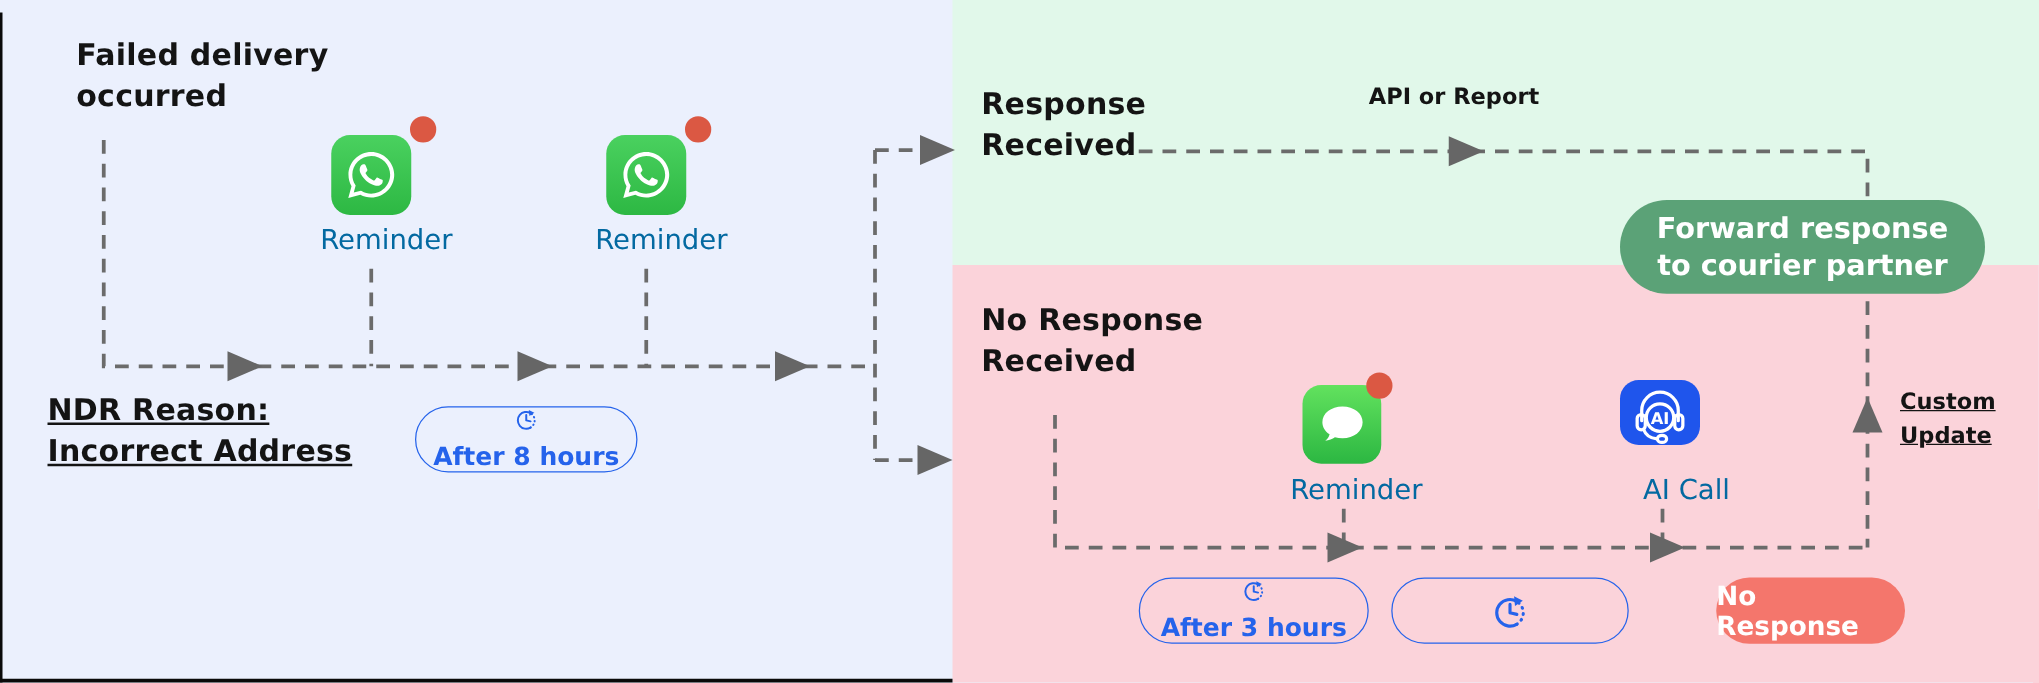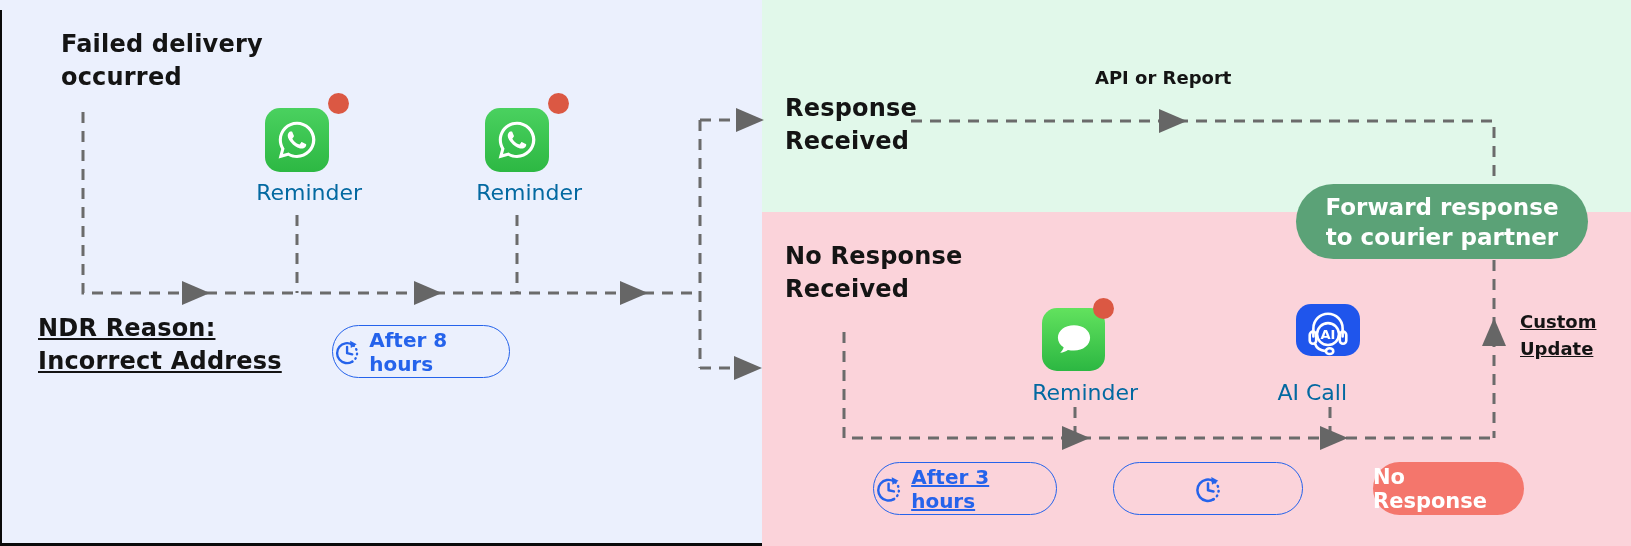--- a/index.html
+++ b/index.html
@@ -47,27 +47,27 @@
   }
   #ai-icon{
     width:64px;height:52px;background:#1F55EC;
     display:flex;align-items:center;justify-content:center;
   }
   
   .delay-pill{
     position:absolute;z-index:2;height:53px;border:1.7px solid #2563EB;
     border-radius:27px;display:flex;align-items:center;justify-content:center;
     gap:8px;box-sizing:border-box;background:transparent;
-    color:#2563EB;font-size:20px;font-weight:600;
+    color:#2563EB;font-size:20px;font-weight:600;flex-direction:column;
   }
   #forward-pill{
     position:absolute;z-index:2;left:1296px;top:160px;width:292px;height:75px;
     background:#5BA277;border-radius:38px;display:flex;align-items:center;
     justify-content:center;text-align:center;color:#ffffff;font-size:23px;
-    line-height:30px;font-weight:600;padding:0 14px;box-sizing:border-box;margin-top:24px;
+    line-height:30px;font-weight:600;padding:0 14px;box-sizing:border-box;
   }
   #no-response-pill{
     position:absolute;z-index:2;left:1373px;top:462px;width:151px;height:53px;
     background:#F4766C;border-radius:27px;display:flex;align-items:center;
     justify-content:center;color:#ffffff;font-size:21px;font-weight:600;
   }
 </style>
 </head>
 <body>
 
@@ -129,21 +129,21 @@
 <div class="delay-pill" style="left:332px;top:325px;width:178px;">
   <svg width="30" height="30" viewBox="0 0 24 24">
     <path d="M 16.25 5.64 A 8.5 8.5 0 1 0 16.25 20.36" stroke="#2563EB" stroke-width="2" fill="none" stroke-linecap="round"></path>
     <path d="M 16.25 20.36 A 8.5 8.5 0 0 0 16.25 5.64" stroke="#2563EB" stroke-width="2" fill="none" stroke-linecap="round" stroke-dasharray="0.5 3.4"></path>
     <path d="M 14.6 2.4 L 20.2 5.3 L 15.2 8.6" fill="#2563EB" stroke="none"></path>
     <path d="M 12 13 L 12 7.6 M 12 13 L 16.4 14" stroke="#2563EB" stroke-width="2" fill="none" stroke-linecap="round"></path>
   </svg>
   <span>After 8 hours</span>
 </div>
 
-<div class="heading" style="left:785px;top:92px;">Response
+<div class="heading" style="left:785px;top:67px;">Response
 Received</div>
 
 <div class="small-label" style="left:1095px;top:64px;width:160px;">API or Report</div>
 
 <div id="forward-pill">
   <span>Forward response to courier partner</span>
 </div>
 
 <div class="heading" style="left:785px;top:240px;">No Response
 Received</div>
@@ -162,23 +162,23 @@
       <circle cx="32" cy="37" r="13.5"></circle>
       <path d="M 14 40 V 30 a 18 18 0 0 1 36 0 v 10"></path>
       <rect x="9.5" y="34" width="8" height="15" rx="4"></rect>
       <rect x="46.5" y="34" width="8" height="15" rx="4"></rect>
       <path d="M 16 49 c 2 5.5 7 8.5 13 9"></path>
       <ellipse cx="34" cy="58" rx="4.5" ry="3.5"></ellipse>
     </g>
     <text x="32" y="43" text-anchor="middle" font-size="16" font-weight="bold" font-family="'DejaVu Sans',sans-serif" fill="#ffffff">AI</text>
   </svg>
 </div>
-<div class="icon-label" style="left:1217px;top:380px;">AI Call</div>
-
-<div class="delay-pill" style="left:873px;top:462px;width:184px;text-decoration:underline;">
+<div class="icon-label" style="left:1254px;top:380px;">AI Call</div>
+
+<div class="delay-pill" style="left:911px;top:462px;width:184px;">
   <svg width="30" height="30" viewBox="0 0 24 24">
     <path d="M 16.25 5.64 A 8.5 8.5 0 1 0 16.25 20.36" stroke="#2563EB" stroke-width="2" fill="none" stroke-linecap="round"></path>
     <path d="M 16.25 20.36 A 8.5 8.5 0 0 0 16.25 5.64" stroke="#2563EB" stroke-width="2" fill="none" stroke-linecap="round" stroke-dasharray="0.5 3.4"></path>
     <path d="M 14.6 2.4 L 20.2 5.3 L 15.2 8.6" fill="#2563EB" stroke="none"></path>
     <path d="M 12 13 L 12 7.6 M 12 13 L 16.4 14" stroke="#2563EB" stroke-width="2" fill="none" stroke-linecap="round"></path>
   </svg>
   <span>After 3 hours</span>
 </div>
 
 <div class="delay-pill" style="left:1113px;top:462px;width:190px;">

